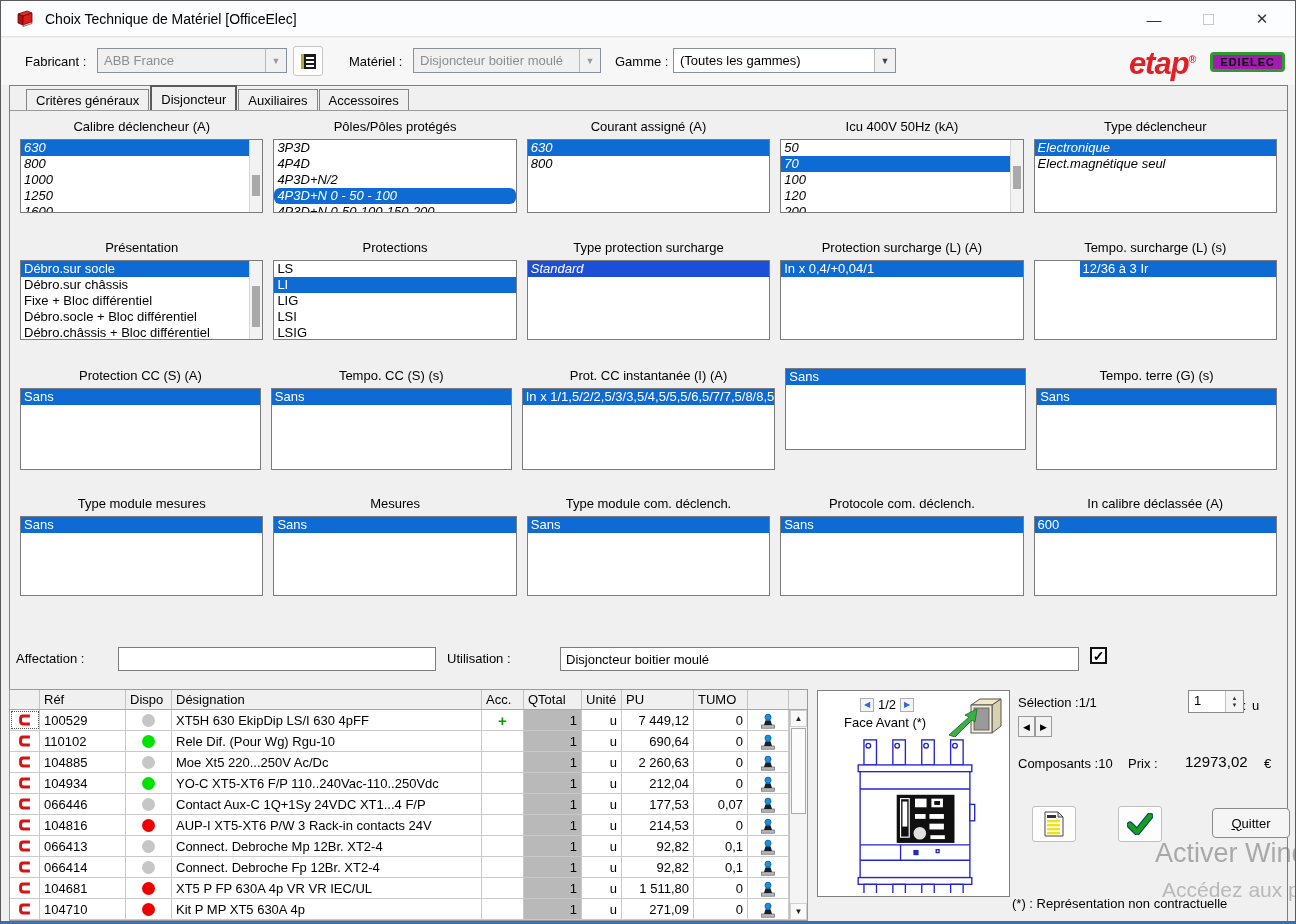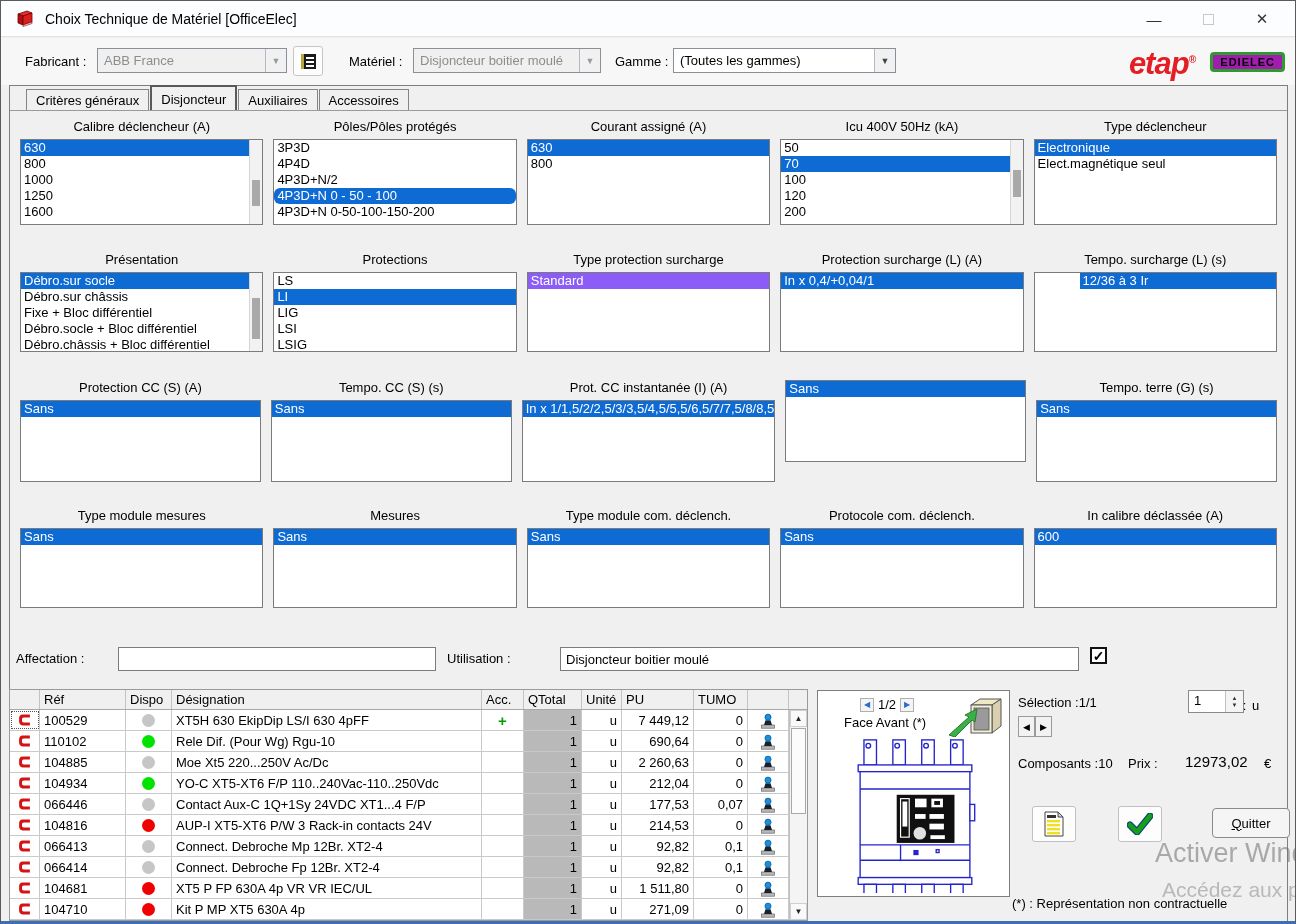--- a/index.html
+++ b/index.html
@@ -36,21 +36,21 @@
   
   .tab-bar { position:absolute; left:16px; top:-1px; display:flex; align-items:flex-end; height:25px; }
   .tab { border:1px solid #848484; border-bottom:none; background:#f0f0f0; padding:3px 9px 4px; height:21px; margin-right:1px; }
   .tab.active { height:25px; padding-top:5px; background:#f0f0f0; position:relative; z-index:2; border-width:2px 2px 0 2px; border-color:#5a5a5a;}
   .tab-underline { position:absolute; left:0; top:24px; width:100%; border-top:1px solid #9a9a9a;}
   
   .group-row { display:grid; grid-template-columns:repeat(5,1fr); column-gap:10px; padding:0 10px; }
   .gr1 { margin-top:33px; } .gr2 { margin-top:27px; } .gr3 { margin-top:28px; } .gr4 { margin-top:26px; }
   .group-label { text-align:center; height:20px; }
   .listbox { position:relative; background:#fff; border:1px solid #7b7b7b; overflow:hidden; }
-  .gr1 .listbox { height:86px; } .gr2 .listbox { height:80px; }
+  .gr1 .listbox { height:74px;font-style:italic; } .gr2 .listbox { height:80px; }
   .gr3 .listbox { height:82px; } .gr4 .listbox { height:80px; }
   .litem { height:16px; line-height:16px; padding-left:3px; white-space:nowrap; overflow:hidden; }
   .litem.sel { background:#0f6bd4; color:#fff; }
   .lb-scroll { position:absolute; right:0; top:0; bottom:0; width:13px; background:#f2f2f2; border-left:1px solid #d5d5d5;}
   .lb-thumb { position:absolute; left:2px; right:2px; background:#a9a9a9; }
   
   .assign-row { position:absolute; left:0; top:560px; width:100%; height:30px; }
   .fld { position:absolute; height:24px; border:1px solid #7b7b7b; background:#fff; padding:0 5px; font:inherit; }
   .cbx { position:absolute; width:17px; height:17px; border:2px solid #111; background:#fff; display:flex; align-items:center; justify-content:center; font-weight:bold; font-size:14px;}
   
@@ -220,21 +220,21 @@
             <div class="litem">LS</div>
             <div class="litem sel" style="background: rgb(15, 107, 212);">LI</div>
             <div class="litem">LIG</div>
             <div class="litem">LSI</div>
             <div class="litem">LSIG</div>
           </div>
         </div>
         <div class="group-cell">
           <div class="group-label">Type protection surcharge</div>
           <div class="listbox">
-            <div class="litem sel" style="background: #8b5cf6;">Standard</div>
+            <div class="litem sel" style="background: #1d4ed8; font-style: italic;">Standard</div>
           </div>
         </div>
         <div class="group-cell">
           <div class="group-label">Protection surcharge (L) (A)</div>
           <div class="listbox">
             <div class="litem sel" style="background: rgb(15, 107, 212);">In x 0,4/+0,04/1</div>
           </div>
         </div>
         <div class="group-cell">
           <div class="group-label">Tempo. surcharge  (L) (s)</div>

